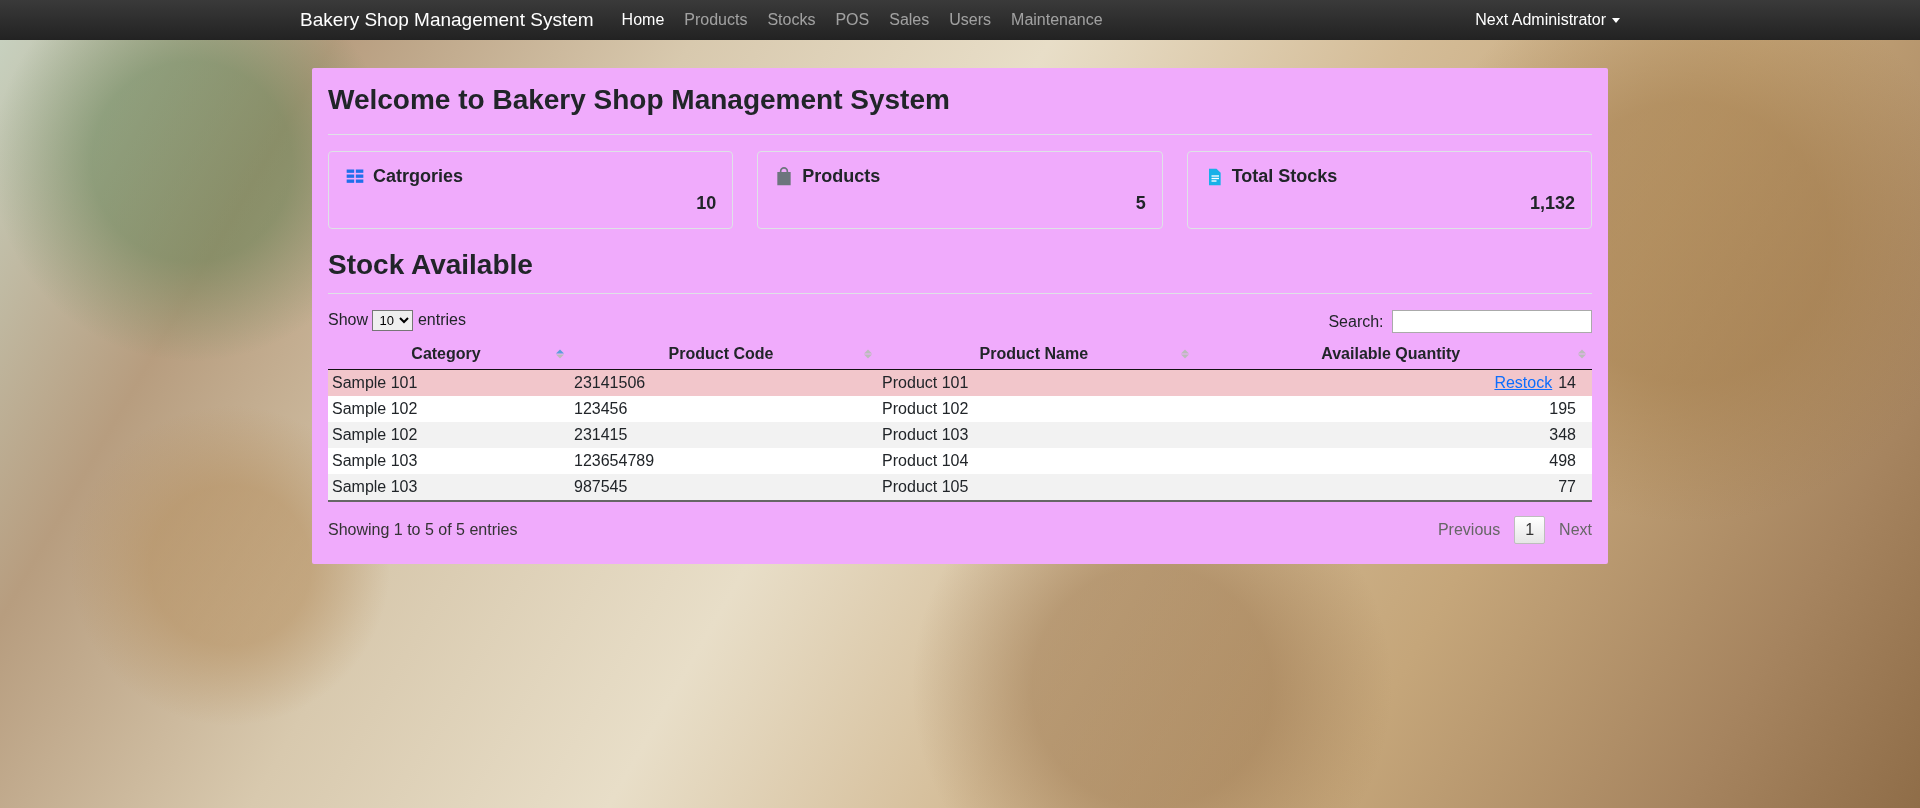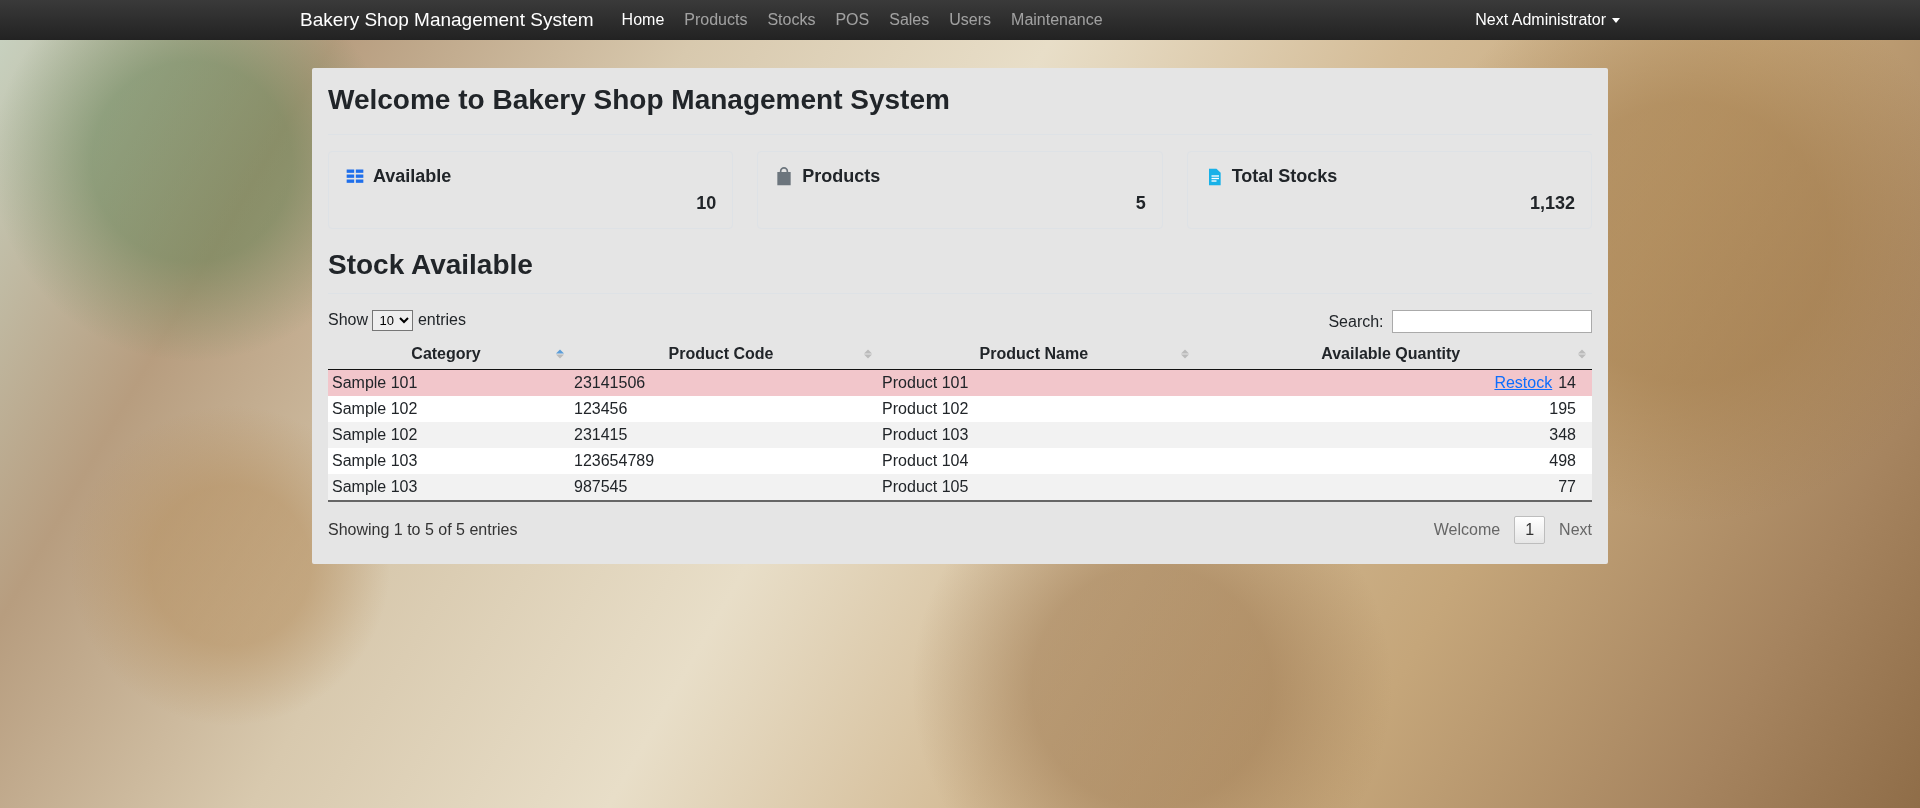--- a/index.html
+++ b/index.html
@@ -51,21 +51,21 @@
 .user-drop { color: #fff; font-size: 16px; cursor: pointer; display:flex; align-items:center; gap:6px; padding:8px 0;}
 .caret { width:0;height:0;border-left:4px solid transparent;border-right:4px solid transparent;border-top:5px solid #fff; display:inline-block;}
 
 
 .container {
   max-width: 1320px;
   margin: 0 auto;
   padding: 0 12px;
 }
 .main-card {
-  background: #e5e5e5;
+  background: #f0abfc;
   margin-top: 28px;
   padding: 16px 16px 20px 16px;
   border-radius: 2px;
 }
 .page-title { font-size: 28px; font-weight: 600; margin-bottom: 18px; }
 
 
 .stat-row { display: flex; gap: 24px; margin-bottom: 20px; }
 .stat-card {
   flex: 1;
@@ -157,21 +157,21 @@
             <span class="icon">
               <svg viewBox="0 0 24 24" width="20" height="20" fill="#1f6feb">
                 <rect x="2" y="3" width="9" height="4"></rect>
                 <rect x="2" y="9" width="9" height="4"></rect>
                 <rect x="2" y="15" width="9" height="4"></rect>
                 <rect x="13" y="3" width="9" height="4"></rect>
                 <rect x="13" y="9" width="9" height="4"></rect>
                 <rect x="13" y="15" width="9" height="4"></rect>
               </svg>
             </span>
-            <span class="stat-label">Available</span>
+            <span class="stat-label">Catrgories</span>
           </div>
           <div class="stat-value">10</div>
         </div>
         <div class="stat-card">
           <div class="stat-top">
             <span class="icon">
               <svg viewBox="0 0 24 24" width="20" height="20" fill="#6c757d">
                 <path d="M7 6V5a5 5 0 0110 0v1h3v16H4V6h3zm2 0h6V5a3 3 0 00-6 0v1z"></path>
               </svg>
             </span>
@@ -263,20 +263,20 @@
             <td>987545</td>
             <td>Product 105</td>
             <td class="qty">77</td>
           </tr>
         </tbody>
     </table>
 
     <div class="dt-footer">
       <span>Showing 1 to 5 of 5 entries</span>
       <div class="paginate">
-        <span class="pg-btn">Welcome</span>
+        <span class="pg-btn">Previous</span>
         <span class="pg-num">1</span>
         <span class="pg-btn">Next</span>
       </div>
     </div>
 
   </div>
 </div>
 
 </body></html>

